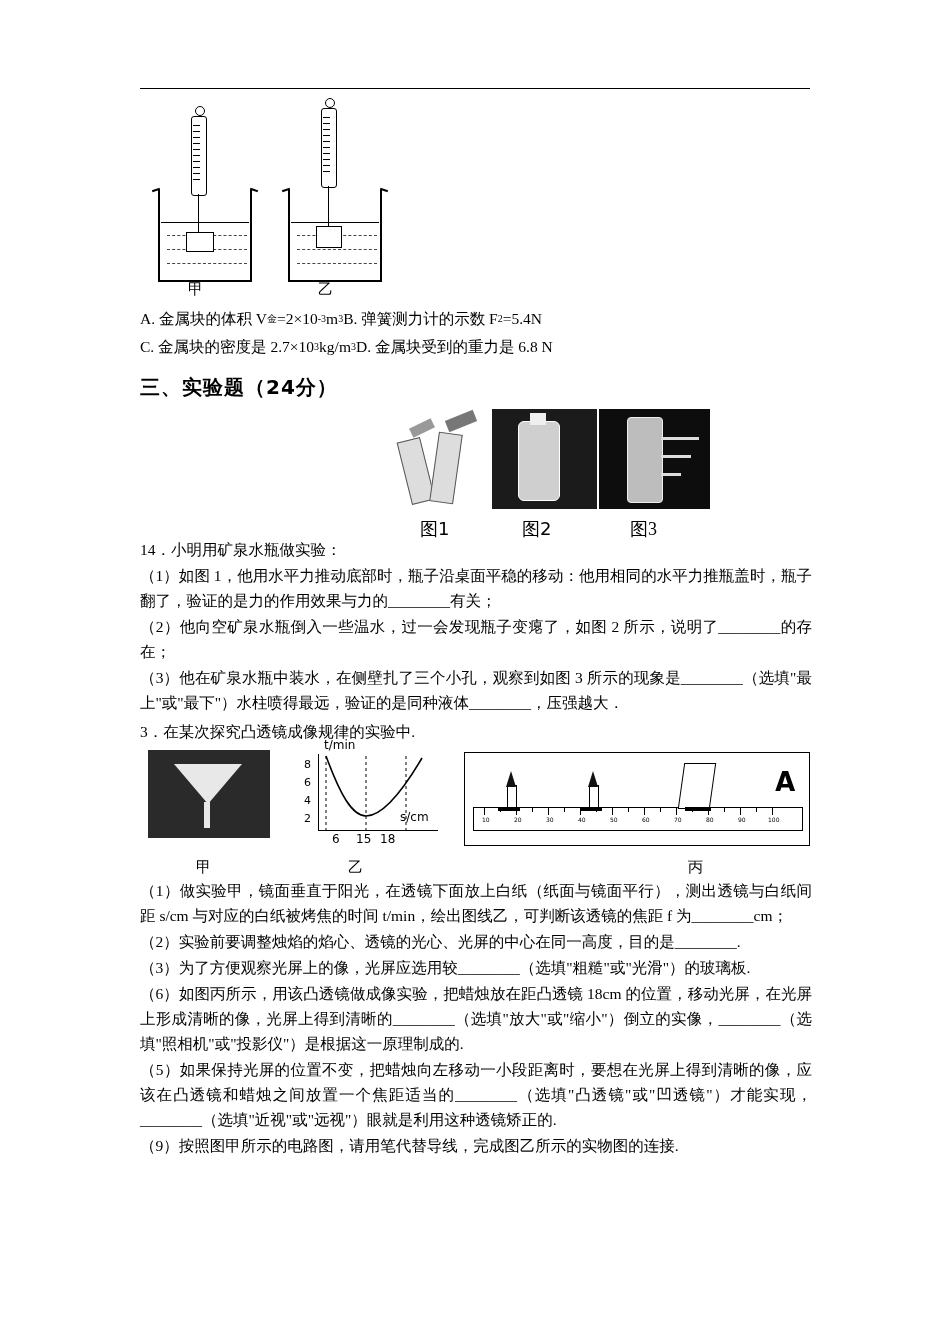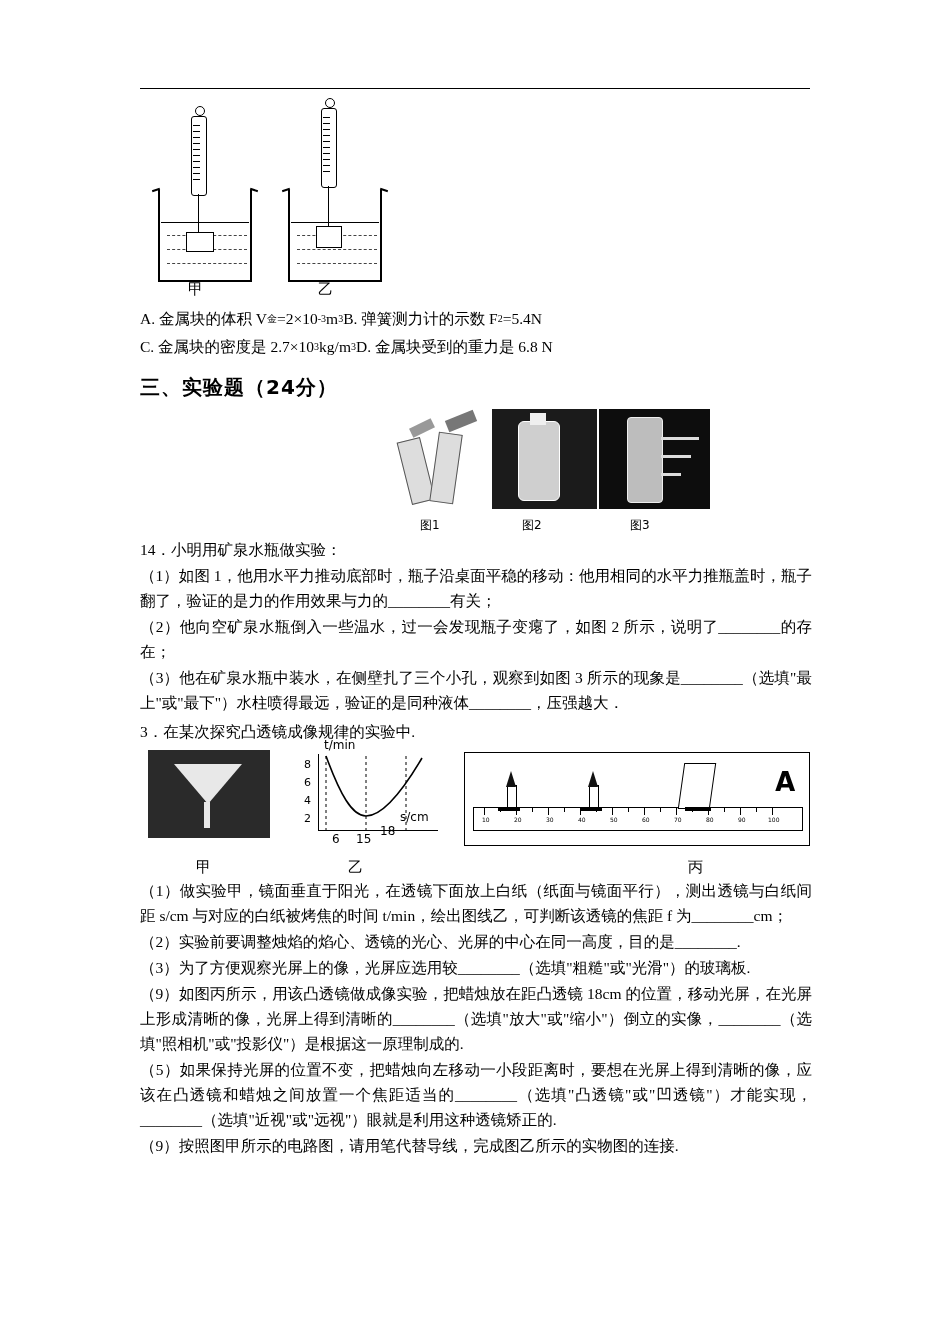--- a/index.html
+++ b/index.html
@@ -162,21 +162,21 @@
   }
   .cap {
     position: absolute;
     background: #777;
   }
   .strip-labels {
     position: relative;
     margin-left: 250px;
     width: 320px;
     height: 20px;
-    font-size: 12px;
+    font-size: 18px;
     font-family: "DejaVu Sans", sans-serif;
   }
   .strip-labels span {
     position: absolute;
     top: 0;
   }
   
   .fig15 {
     position: relative;
     height: 108px;
@@ -407,21 +407,21 @@
       <div class="ph ph3">
         <div class="bottle" style="left:28px; top:8px; width:34px; height:84px; background:#bdbdbd; border-color:#eee; border-radius:4px;"></div>
         <div class="cap" style="left:62px; top:28px; width:38px; height:3px; background:#dcdcdc;"></div>
         <div class="cap" style="left:62px; top:46px; width:30px; height:3px; background:#dcdcdc;"></div>
         <div class="cap" style="left:62px; top:64px; width:20px; height:3px; background:#dcdcdc;"></div>
       </div>
     </div>
     <div class="strip-labels">
       <span style="left:30px;">图1</span>
       <span style="left:132px;">图2</span>
-      <span style="left:240px;">图3</span>
+      <span style="left:240px;font-family:Liberation Serif, serif;">图3</span>
     </div>
 
     <p class="q">14．小明用矿泉水瓶做实验：</p>
     <p class="q">（1）如图 1，他用水平力推动底部时，瓶子沿桌面平稳的移动：他用相同的水平力推瓶盖时，瓶子翻了，验证的是力的作用效果与力的________有关；</p>
     <p class="q">（2）他向空矿泉水瓶倒入一些温水，过一会发现瓶子变瘪了，如图 2 所示，说明了________的存在；</p>
     <p class="q">（3）他在矿泉水瓶中装水，在侧壁扎了三个小孔，观察到如图 3 所示的现象是________（选填"最上"或"最下"）水柱喷得最远，验证的是同种液体________，压强越大．</p>
 
     <p class="q" style="margin-top:4px;">3．在某次探究凸透镜成像规律的实验中.</p>
 
     <div class="fig15">
@@ -435,21 +435,21 @@
         <div class="axisv"></div>
         <div class="axish"></div>
         <div class="ylab" style="left:44px; top:-12px;">t/min</div>
         <div class="xlab" style="left:120px; top:60px;">s/cm</div>
         <div class="ytick" style="left:24px; top:8px;">8</div>
         <div class="ytick" style="left:24px; top:26px;">6</div>
         <div class="ytick" style="left:24px; top:44px;">4</div>
         <div class="ytick" style="left:24px; top:62px;">2</div>
         <div class="xlab" style="left:52px; top:82px;">6</div>
         <div class="xlab" style="left:76px; top:82px;">15</div>
-        <div class="xlab" style="left:100px; top:74px;text-align:center;">18</div>
+        <div class="xlab" style="left:100px; top:82px;text-align:center;">18</div>
         <svg class="curve" viewBox="0 0 122 78">
           <path d="M8,2 C22,40 34,62 48,62 C64,62 84,38 104,4" fill="none" stroke="#000" stroke-width="1.6"></path>
           <line x1="48" y1="2" x2="48" y2="76" stroke="#000" stroke-width="1" stroke-dasharray="3,3"></line>
           <line x1="8" y1="2" x2="8" y2="76" stroke="#000" stroke-width="1" stroke-dasharray="3,3"></line>
           <line x1="88" y1="2" x2="88" y2="76" stroke="#000" stroke-width="1" stroke-dasharray="3,3"></line>
         </svg>
       </div>
 
       <div class="f15c">
         <div class="ruler">
@@ -499,19 +499,19 @@
     </div>
     <div class="fig15-labels">
       <span style="left:48px;">甲</span>
       <span style="left:200px;">乙</span>
       <span style="left:540px;">丙</span>
     </div>
 
     <p class="q">（1）做实验甲，镜面垂直于阳光，在透镜下面放上白纸（纸面与镜面平行），测出透镜与白纸间距 s/cm 与对应的白纸被烤焦的时间 t/min，绘出图线乙，可判断该透镜的焦距 f 为________cm；</p>
     <p class="q">（2）实验前要调整烛焰的焰心、透镜的光心、光屏的中心在同一高度，目的是________.</p>
     <p class="q">（3）为了方便观察光屏上的像，光屏应选用较________（选填"粗糙"或"光滑"）的玻璃板.</p>
-    <p class="q">（9）如图丙所示，用该凸透镜做成像实验，把蜡烛放在距凸透镜 18cm 的位置，移动光屏，在光屏上形成清晰的像，光屏上得到清晰的________（选填"放大"或"缩小"）倒立的实像，________（选填"照相机"或"投影仪"）是根据这一原理制成的.</p>
+    <p class="q">（6）如图丙所示，用该凸透镜做成像实验，把蜡烛放在距凸透镜 18cm 的位置，移动光屏，在光屏上形成清晰的像，光屏上得到清晰的________（选填"放大"或"缩小"）倒立的实像，________（选填"照相机"或"投影仪"）是根据这一原理制成的.</p>
     <p class="q">（5）如果保持光屏的位置不变，把蜡烛向左移动一小段距离时，要想在光屏上得到清晰的像，应该在凸透镜和蜡烛之间放置一个焦距适当的________（选填"凸透镜"或"凹透镜"）才能实现，________（选填"近视"或"远视"）眼就是利用这种透镜矫正的.</p>
 
     <p class="q">（9）按照图甲所示的电路图，请用笔代替导线，完成图乙所示的实物图的连接.</p>
 
   </div>
 </div>
 
 </body></html>

